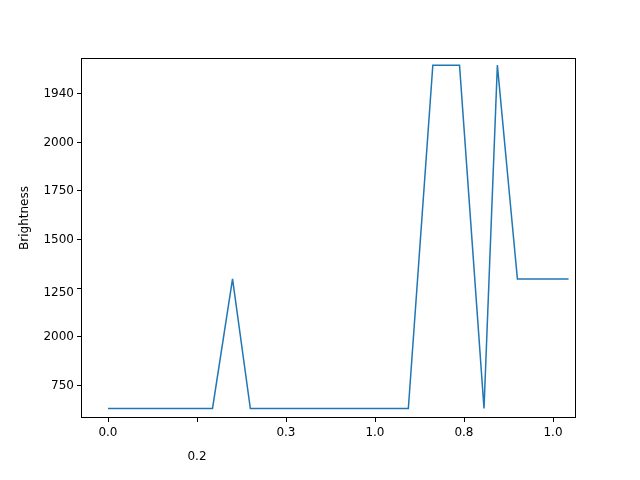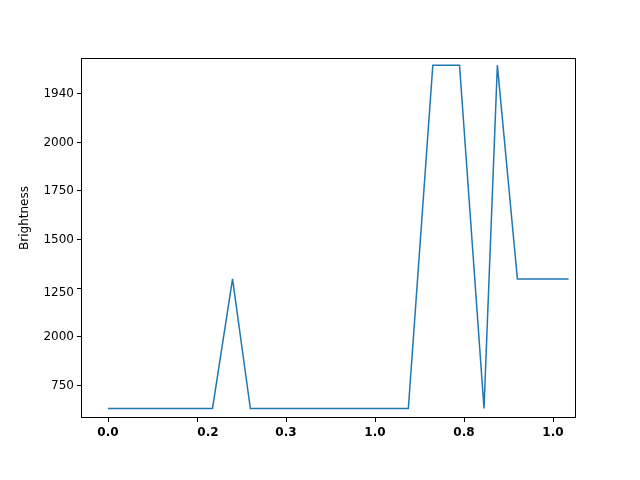--- a/index.html
+++ b/index.html
@@ -81,21 +81,20 @@
     color: #000000;
     white-space: nowrap;
     transform: translateX(-50%);
   }
   #xtick-labels {
     position: absolute;
     left: 0;
     top: 425px;
     width: 640px;
     height: 20px;
-    font-weight: bold;
   }
   .xtick-mark {
     position: absolute;
     top: 418px;
     width: 0;
     height: 4px;
     border-left: 1.05px solid #000000;
   }
   #xtick-marks {
     position: absolute;
@@ -154,21 +153,21 @@
   <div id="xtick-marks">
       <div class="xtick-mark" style="left: 107.926px;"></div>
       <div class="xtick-mark" style="left: 196.939px;"></div>
       <div class="xtick-mark" style="left: 285.952px;"></div>
       <div class="xtick-mark" style="left: 374.965px;"></div>
       <div class="xtick-mark" style="left: 463.977px;"></div>
       <div class="xtick-mark" style="left: 552.99px;"></div>
     </div>
   <div id="xtick-labels">
       <div class="xtick-label" style="left: 107.926px;">0.0</div>
-      <div class="xtick-label" style="left: 208px;">0.2</div>
+      <div class="xtick-label" style="left: 197px; margin-top: 24px;">0.2</div>
       <div class="xtick-label" style="left: 285.952px;">0.3</div>
       <div class="xtick-label" style="left: 374.965px;">1.0</div>
       <div class="xtick-label" style="left: 463.977px;">0.8</div>
       <div class="xtick-label" style="left: 552.99px;">1.0</div>
     </div>
 
   <div id="ylabel">Brightness</div>
 
   <svg id="plot-canvas" viewBox="0 0 495 360" preserveAspectRatio="none">
     <polyline id="data-line" fill="none" stroke="#1f77b4" stroke-width="1.5" stroke-linejoin="miter" stroke-linecap="butt" points="26.93,350.48 131.52,350.48 151.54,220.90 169.35,350.48 327.34,350.48 351.82,7.19 378.53,7.19 403.01,350.48 416.36,7.19 436.39,220.90 487.57,220.90"></polyline>

